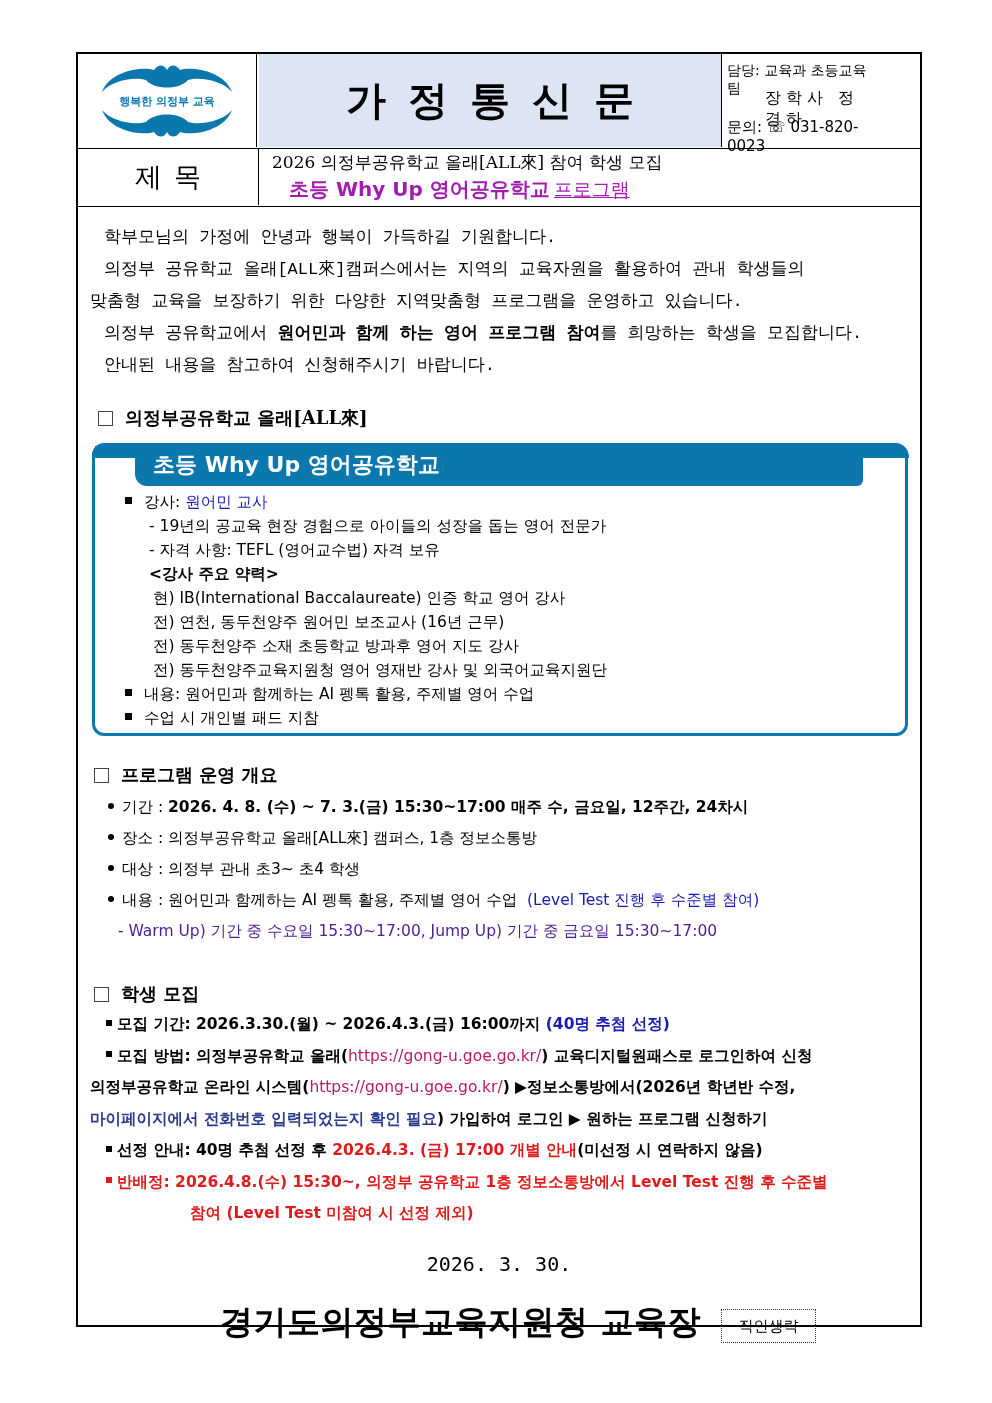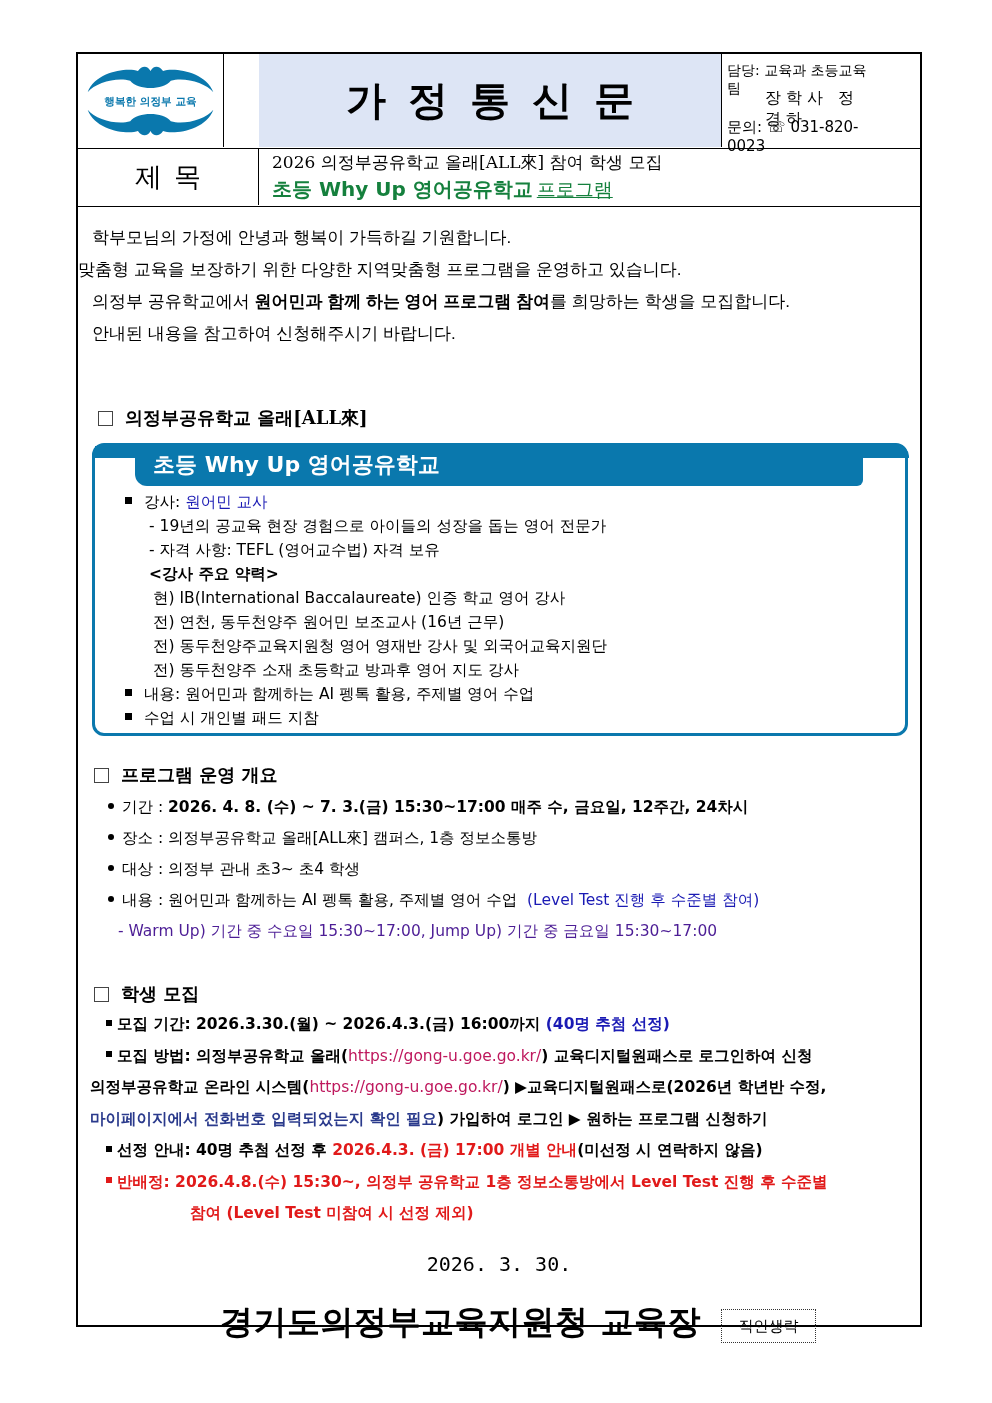--- a/index.html
+++ b/index.html
@@ -3,37 +3,37 @@
 <meta charset="utf-8">
 <style>
   * { box-sizing: border-box; margin: 0; padding: 0; }
   html, body { width: 992px; height: 1403px; background: #ffffff; }
   body { font-family: "DejaVu Sans", "Liberation Sans", sans-serif; color: #000; position: relative; overflow: hidden; }
 
   .page-frame { position: absolute; left: 76px; top: 52px; width: 846px; height: 1275px; border: 2px solid #000; }
 
   
   .hdr { position: absolute; left: 0; top: 0; width: 842px; height: 95px; border-bottom: 1.5px solid #000; }
-  .hdr .logo-cell { position: absolute; left: 0; top: 0; width: 146px; height: 93px; border-right: 1.5px solid #000; display: flex; align-items: center; justify-content: center; }
+  .hdr .logo-cell { position: absolute; left: 0; top: 0; width: 179px; height: 93px; border-right: 1.5px solid #000; display: flex; align-items: center; justify-content: center; }
   .hdr .title-cell { position: absolute; left: 181px; top: 0; width: 463px; height: 93px; background: #dde5f5; border-right: 1.5px solid #000; display: flex; align-items: center; justify-content: center; }
   .hdr .title-cell span { font-family: "DejaVu Sans", sans-serif; font-weight: bold; font-size: 40px; letter-spacing: 22px; padding-left: 22px; }
   .hdr .contact-cell { position: absolute; left: 645px; top: 0; width: 156px; height: 93px; padding: 6px 16px 0 0; font-size: 14.5px; }
   .contact-cell .line1 { position: absolute; left: 4px; top: 8px; font-size: 14px; }
   .contact-cell .line2 { position: absolute; left: 42px; top: 34px; font-size: 16px; letter-spacing: 5px; }
   .contact-cell .line3 { position: absolute; left: 4px; top: 64px; font-size: 15px; }
 
   
   .subj { position: absolute; left: 0; top: 95px; width: 842px; height: 58px; border-bottom: 1.5px solid #000; }
   .subj .lab { position: absolute; left: 0; top: 0; width: 181px; height: 56px; border-right: 1.5px solid #000; display: flex; align-items: center; justify-content: center; font-size: 27px; letter-spacing: 12px; padding-left: 12px; }
   .subj .t1 { position: absolute; left: 194px; top: 2px; font-family: "DejaVu Serif", serif; font-size: 17px; }
-  .subj .t2 { position: absolute; left: 194px; top: 27px; font-size: 20px; font-weight: bold; color: #15803d; }
+  .subj .t2 { position: absolute; left: 211px; top: 27px; font-size: 20px; font-weight: bold; color: #a21caf; }
   .subj .t2 .prog { font-family: "DejaVu Serif", serif; font-weight: normal; font-size: 19px; text-decoration: underline; margin-left: 4px; }
 
   
-  .intro { position: absolute; left: 0; top: 168px; width: 822px; font-size: 17px; line-height: 32px; font-family: Liberation Sans, sans-serif; }
+  .intro { position: absolute; left: 12px; top: 168px; width: 822px; font-size: 17px; line-height: 32px; font-family: Liberation Mono, monospace; }
   .intro p { white-space: nowrap; }
   .intro .ind { padding-left: 14px; }
   .intro b { font-weight: bold; }
 
   .sec-head { position: absolute; font-size: 18px; display: flex; align-items: center; }
   .sec-head .box { display: inline-block; width: 15px; height: 15px; border: 1.5px solid #444; margin-right: 12px; }
   .sec1 { left: 20px; top: 352px; font-family: "DejaVu Serif", serif; font-weight: bold; }
   .sec2 { left: 16px; top: 709px; font-weight: bold; }
   .sec3 { left: 16px; top: 928px; font-weight: bold; }
 
@@ -99,20 +99,21 @@
   <div class="subj">
     <div class="lab">제목</div>
     <div class="t1">2026 의정부공유학교 올래[ALL來] 참여 학생 모집</div>
     <div class="t2">
       <span>초등 Why Up 영어공유학교</span><span class="prog">프로그램</span>
     </div>
   </div>
 
   <div class="intro">
     <p class="ind">학부모님의 가정에 안녕과 행복이 가득하길 기원합니다.</p>
+    <p class="ind">의정부 공유학교 올래[ALL來]캠퍼스에서는 지역의 교육자원을 활용하여 관내 학생들의</p>
     <p>맞춤형 교육을 보장하기 위한 다양한 지역맞춤형 프로그램을 운영하고 있습니다.</p>
     <p class="ind"><span>의정부 공유학교에서 </span><b>원어민과 함께 하는 영어 프로그램 참여</b><span>를 희망하는 학생을 모집합니다.</span></p>
     <p class="ind">안내된 내용을 참고하여 신청해주시기 바랍니다.</p>
   </div>
 
   <div class="sec-head sec1">
     <span class="box"></span>
     <span>의정부공유학교 올래[ALL來]</span>
   </div>
 
@@ -122,22 +123,22 @@
     <div class="banner">
       <span>초등 Why Up 영어공유학교</span>
     </div>
     <div class="items">
       <div><span class="sq"></span><span>강사: </span><span class="blue">원어민 교사</span></div>
       <div class="sub">- 19년의 공교육 현장 경험으로 아이들의 성장을 돕는 영어 전문가</div>
       <div class="sub">- 자격 사항: TEFL (영어교수법) 자격 보유</div>
       <div class="bold">&lt;강사 주요 약력&gt;</div>
       <div class="sub2">현) IB(International Baccalaureate) 인증 학교 영어 강사</div>
       <div class="sub2">전) 연천, 동두천양주 원어민 보조교사 (16년 근무)</div>
+      <div class="sub2">전) 동두천양주 소재 초등학교 방과후 영어 지도 강사</div>
       <div class="sub2">전) 동두천양주교육지원청 영어 영재반 강사 및 외국어교육지원단</div>
-      <div class="sub2">전) 동두천양주 소재 초등학교 방과후 영어 지도 강사</div>
       <div><span class="sq"></span><span>내용: 원어민과 함께하는 AI 펭톡 활용, 주제별 영어 수업</span></div>
       <div><span class="sq"></span><span>수업 시 개인별 패드 지참</span></div>
     </div>
   </div>
 
   <div class="sec-head sec2">
     <span class="box"></span>
     <span>프로그램 운영 개요</span>
   </div>
   <div class="overview">
@@ -148,21 +149,21 @@
     <div class="blue-line">- Warm Up) 기간 중 수요일 15:30~17:00, Jump Up) 기간 중 금요일 15:30~17:00</div>
   </div>
 
   <div class="sec-head sec3">
     <span class="box"></span>
     <span>학생 모집</span>
   </div>
   <div class="recruit">
     <div><span class="sq"></span><span>모집 기간: 2026.3.30.(월) ~ 2026.4.3.(금) 16:00까지</span> <span class="blue">(40명 추첨 선정)</span></div>
     <div><span class="sq"></span><span>모집 방법: 의정부공유학교 올래(</span><span class="url">https://gong-u.goe.go.kr/</span><span>) 교육디지털원패스로 로그인하여 신청</span></div>
-    <div class="cont"><span>의정부공유학교 온라인 시스템(</span><span class="url">https://gong-u.goe.go.kr/</span><span>) ▶교육디지털원패스로(2026년 학년반 수정,</span></div>
+    <div class="cont"><span>의정부공유학교 온라인 시스템(</span><span class="url">https://gong-u.goe.go.kr/</span><span>) ▶정보소통방에서(2026년 학년반 수정,</span></div>
     <div class="cont"><span class="navy">마이페이지에서 전화번호 입력되었는지 확인 필요</span><span>) 가입하여 로그인 ▶ 원하는 프로그램 신청하기</span></div>
     <div><span class="sq"></span><span>선정 안내: 40명 추첨 선정 후 </span><span class="red">2026.4.3. (금) 17:00 개별 안내</span><span>(미선정 시 연락하지 않음)</span></div>
     <div class="red"><span class="sq"></span><span>반배정: 2026.4.8.(수) 15:30~, 의정부 공유학교 1층 정보소통방에서 Level Test 진행 후 수준별</span></div>
     <div class="red" style="padding-left:84px">참여 (Level Test 미참여 시 선정 제외)</div>
   </div>
 
   <div class="date">2026. 3. 30.</div>
   <div class="signer">경기도의정부교육지원청 교육장</div>
   <div class="seal">직인생략</div>
 </div>

